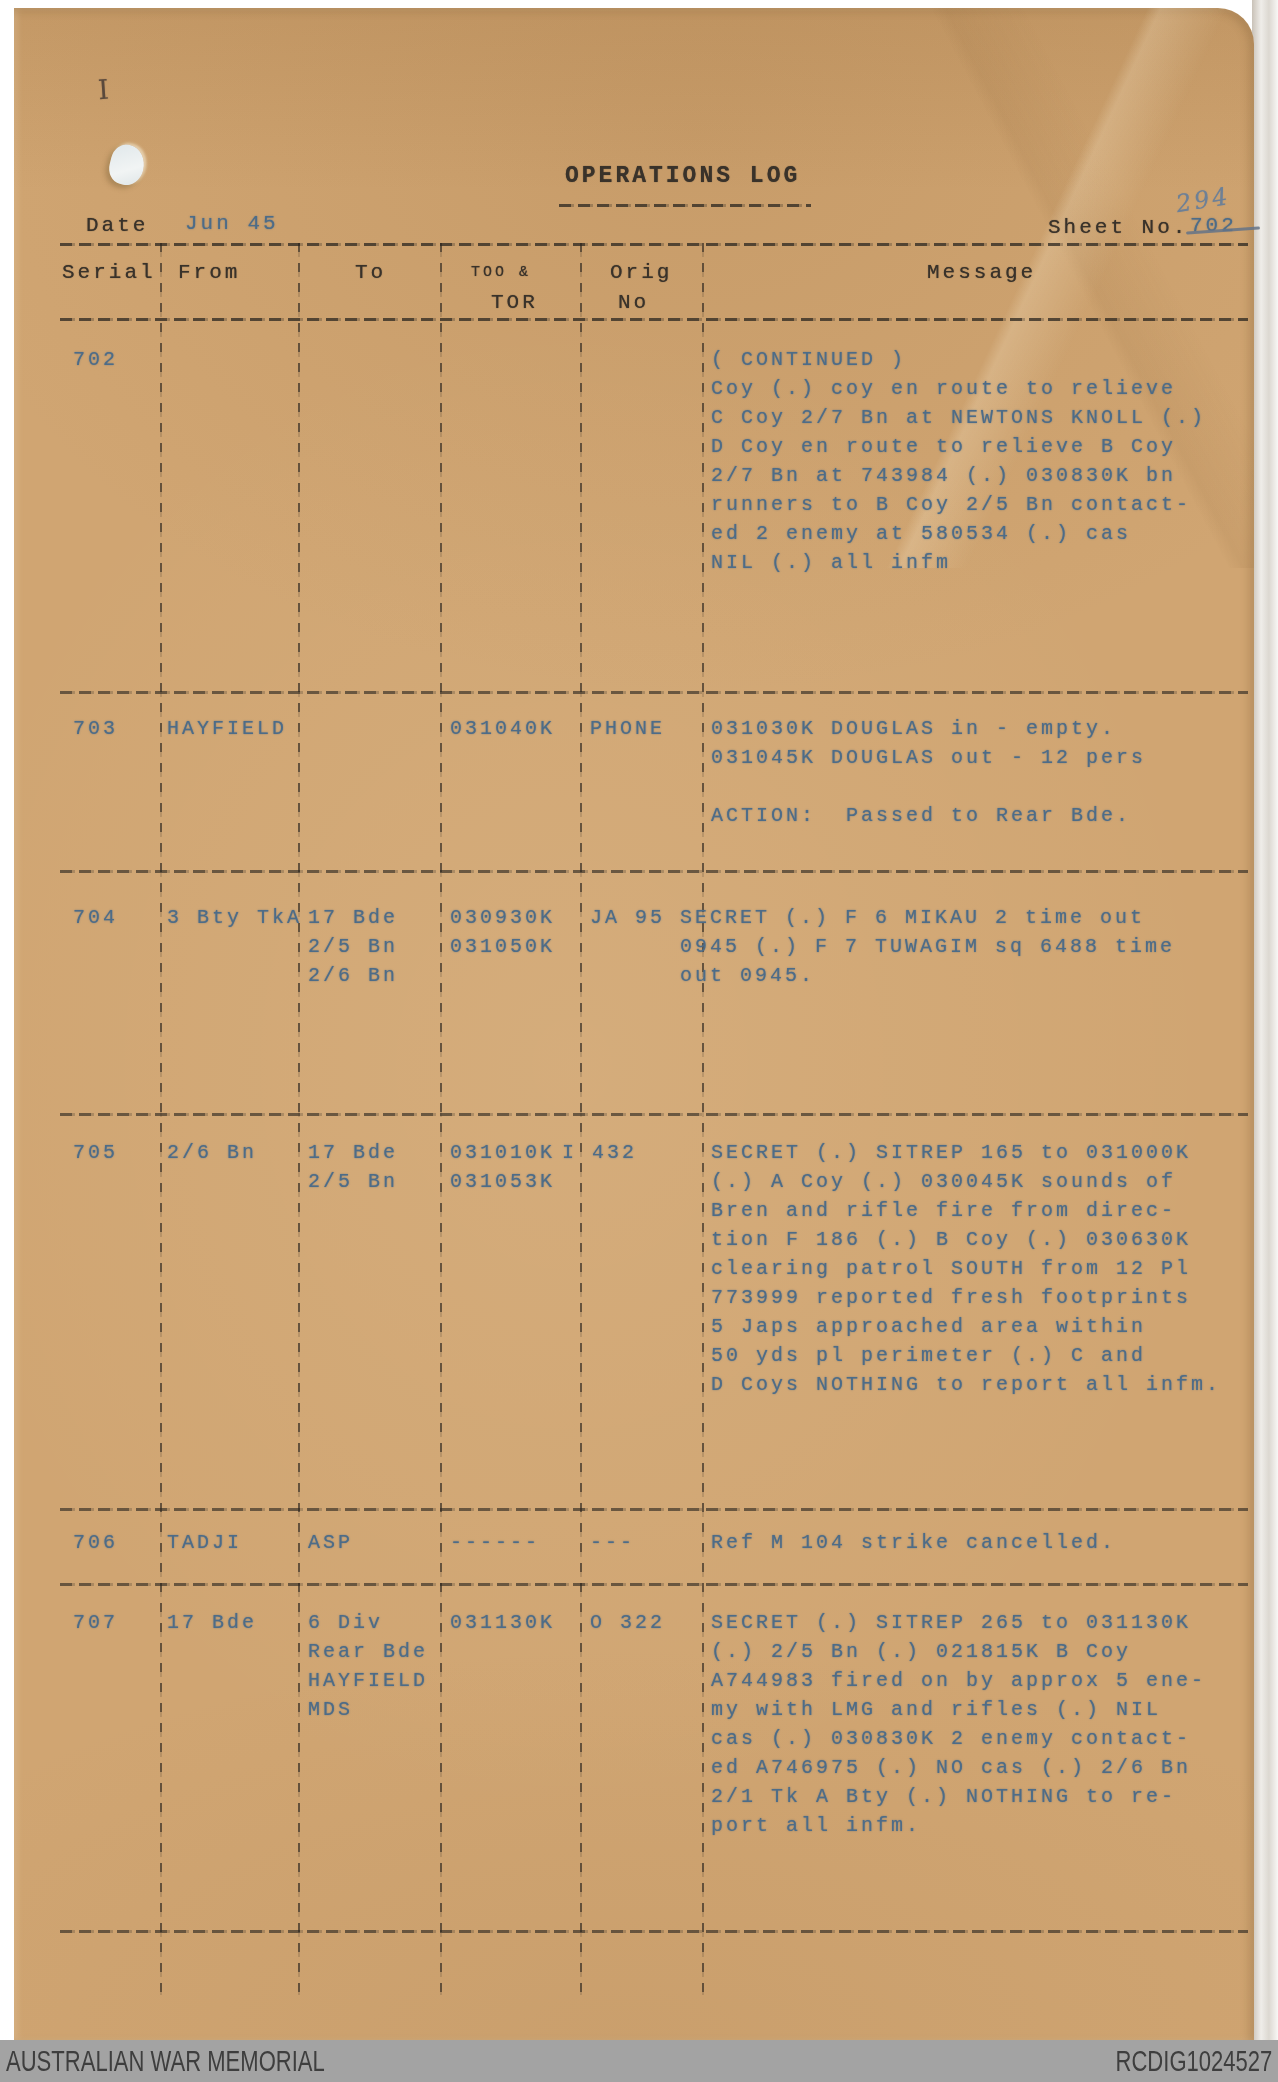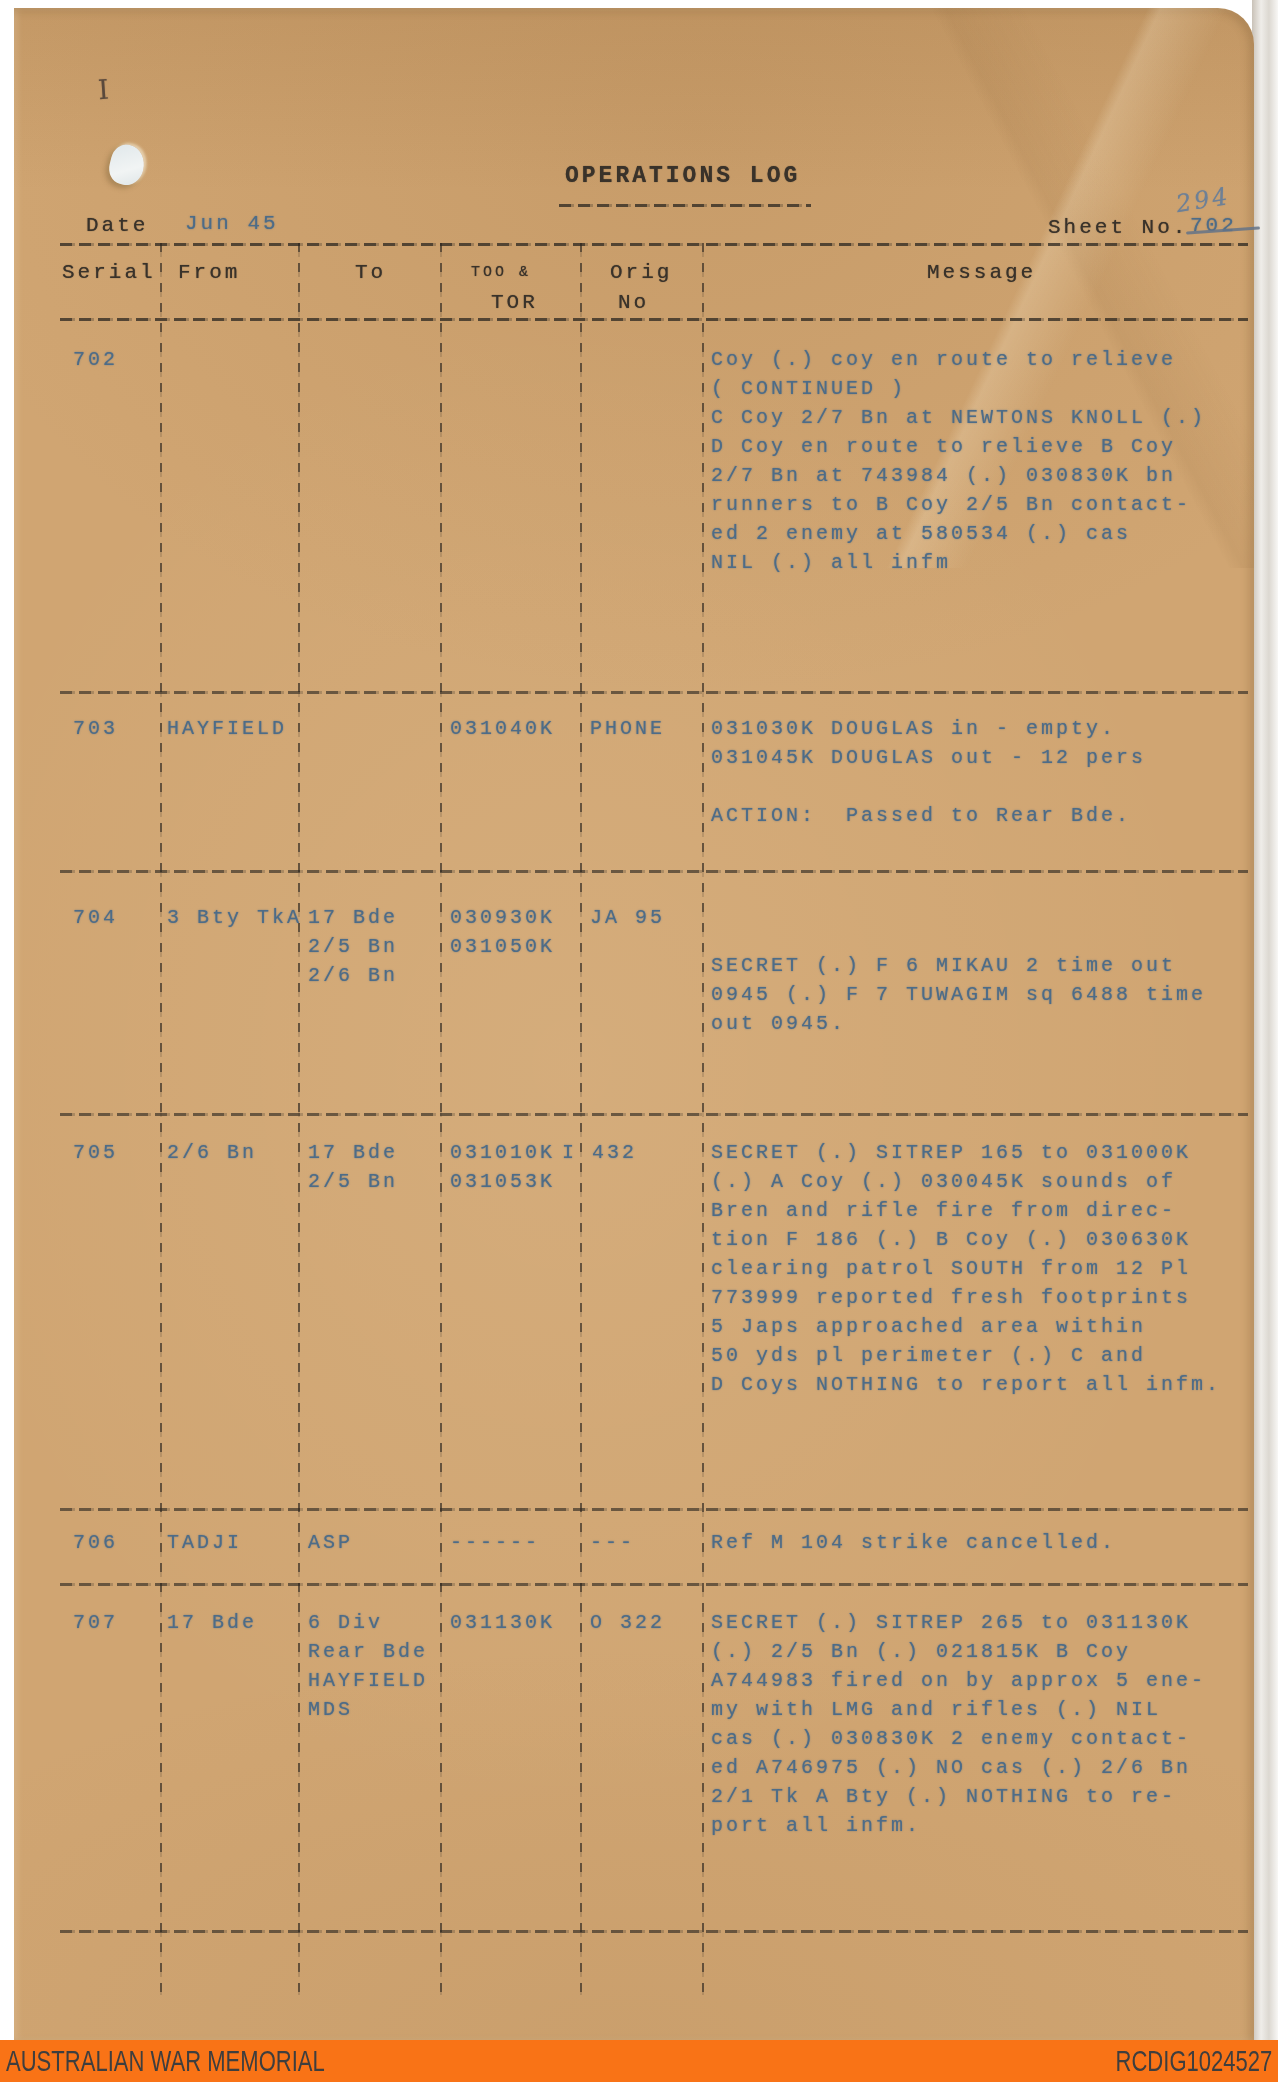--- a/index.html
+++ b/index.html
@@ -61,21 +61,21 @@
     position:absolute;width:2px;opacity:.72;
     background:repeating-linear-gradient(180deg,
       rgba(42,36,30,.9) 0 9px, rgba(42,36,30,.22) 9px 14px, rgba(42,36,30,0) 14px 20px);
   }
   .strike{
     position:absolute;left:1172px;top:221px;width:74px;height:3px;
     background:rgba(100,115,135,.85);transform:rotate(-4deg);border-radius:2px;
   }
   .cell{position:absolute;}
   .footer{
-    position:absolute;left:0;top:2040px;width:1278px;height:42px;background:#f97316;
+    position:absolute;left:0;top:2040px;width:1278px;height:42px;background:#a3a3a3;
     font-family:"Liberation Sans",sans-serif;color:#3e3e3e;
   }
   .footer .l{position:absolute;left:6px;top:0;line-height:42px;font-size:29px;
     transform:scaleX(.76);transform-origin:0 50%;white-space:nowrap;}
   .footer .r{position:absolute;right:6px;top:0;line-height:42px;font-size:29px;
     transform:scaleX(.76);transform-origin:100% 50%;white-space:nowrap;}
 </style>
 </head>
 <body>
 
@@ -121,22 +121,22 @@
       <div class="typed black tl" style="left: 596px; top: 250px; font-size: 21px;">Orig</div>
       <div class="typed black tl" style="left: 604px; top: 280px; font-size: 21px;">No</div>
       <div class="typed black tl" style="left: 913px; top: 250px; font-size: 21px;">Message</div>
     </div>
   <div id="table-rows">
       <div>
         <div class="cell typed blue" style="left: 59px; top: 337px; width: 82px;">
           <div class="tl">702</div>
         </div>
         <div class="cell typed blue" style="left: 697px; top: 337px; width: 542px;">
+          <div class="tl">( CONTINUED )</div>
           <div class="tl">Coy (.) coy en route to relieve</div>
-          <div class="tl">( CONTINUED )</div>
           <div class="tl">C Coy 2/7 Bn at NEWTONS KNOLL (.)</div>
           <div class="tl">D Coy en route to relieve B Coy</div>
           <div class="tl">2/7 Bn at 743984 (.) 030830K bn</div>
           <div class="tl">runners to B Coy 2/5 Bn contact-</div>
           <div class="tl">ed 2 enemy at 580534 (.) cas</div>
           <div class="tl">NIL (.) all infm</div>
         </div>
       </div>
       <div>
         <div class="cell typed blue" style="left: 59px; top: 706px; width: 82px;">
@@ -170,21 +170,21 @@
           <div class="tl">2/5 Bn</div>
           <div class="tl">2/6 Bn</div>
         </div>
         <div class="cell typed blue" style="left: 436px; top: 895px; width: 126px;">
           <div class="tl">030930K</div>
           <div class="tl">031050K</div>
         </div>
         <div class="cell typed blue" style="left: 576px; top: 895px; width: 112px;">
           <div class="tl">JA 95</div>
         </div>
-        <div class="cell typed blue" style="left: 697px; top: 895px; width: 542px; margin-top: 48px;">
+        <div class="cell typed blue" style="left: 666px; top: 895px; width: 542px;">
           <div class="tl">SECRET (.) F 6 MIKAU 2 time out</div>
           <div class="tl">0945 (.) F 7 TUWAGIM sq 6488 time</div>
           <div class="tl">out 0945.</div>
         </div>
       </div>
       <div>
         <div class="cell typed blue" style="left: 59px; top: 1130px; width: 82px;">
           <div class="tl">705</div>
         </div>
         <div class="cell typed blue" style="left: 153px; top: 1130px; width: 128px;">

